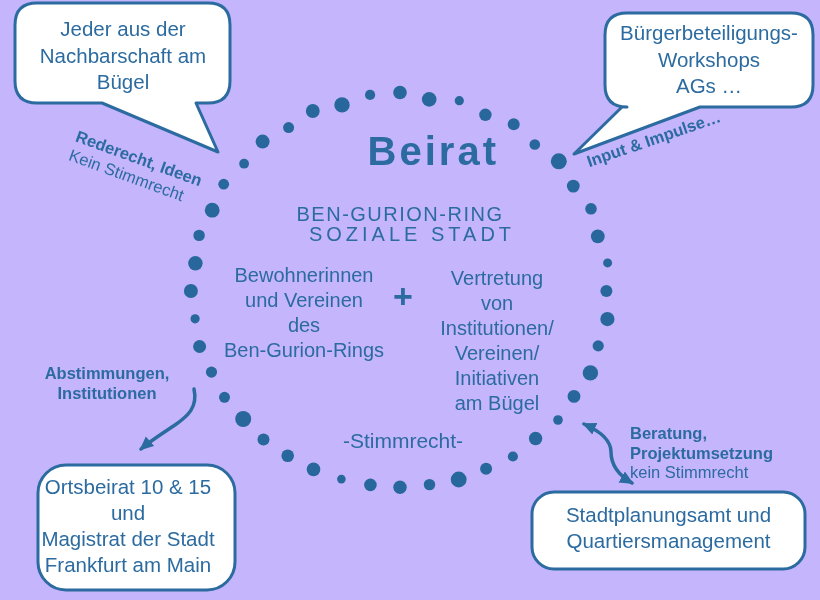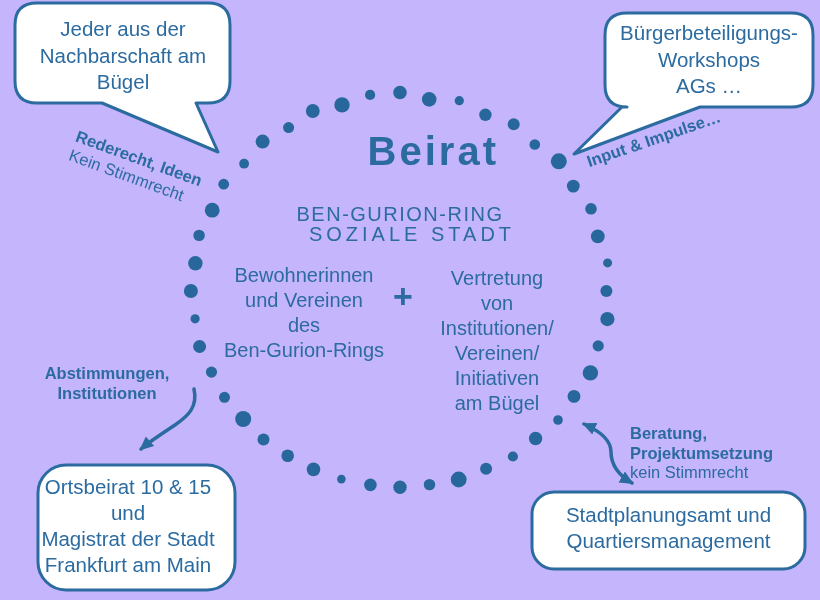--- a/index.html
+++ b/index.html
@@ -131,20 +131,21 @@
 
   <div class="txt plus" style="left:383px;top:279px;width:40px;">+</div>
 
   <div class="txt group-txt ml" style="left:417px;top:266px;width:160px;">Vertretung
 von
 Institutionen/
 Vereinen/
 Initiativen
 am Bügel</div>
 
+  <div class="txt voting" style="left:318px;top:428px;width:170px;">-Stimmrecht-</div>
 
   <div class="txt note note-left ml" style="left:41px;top:363px;width:132px;">Abstimmungen,
 Institutionen</div>
 
   <div class="txt note note-right" style="left:630px;top:404px;width:160px;margin-top:20px;">
     <span class="ml">Beratung,
 Projektumsetzung</span>
     <span class="normal">kein Stimmrecht</span>
   </div>
 

